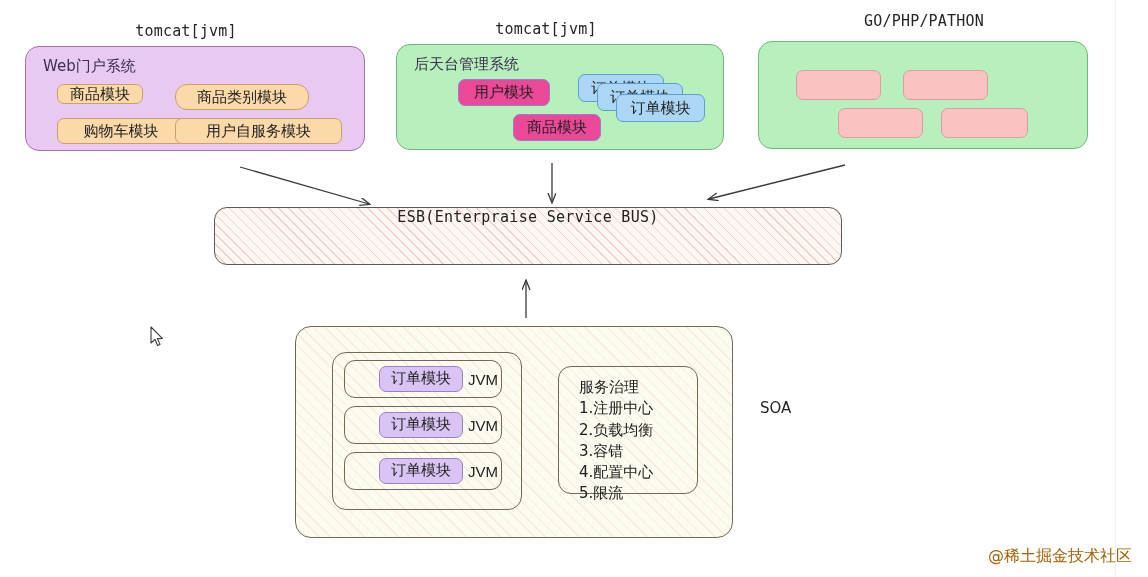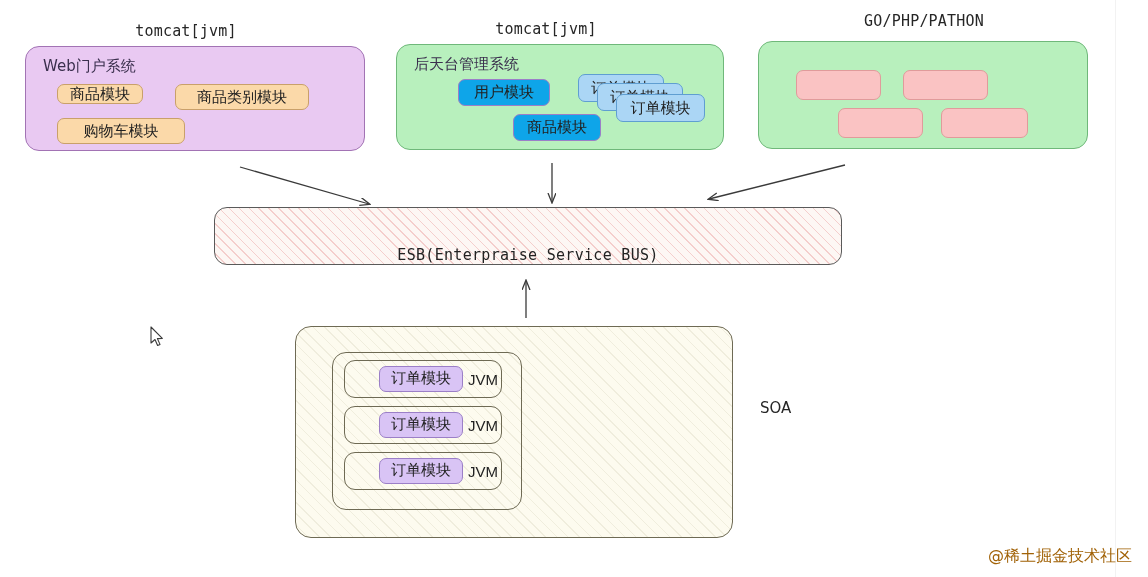--- a/index.html
+++ b/index.html
@@ -26,32 +26,32 @@
   .grp-title{position:absolute;white-space:nowrap;
              font-size:15px;color:#3a2f4d;
              font-family:"DejaVu Sans","Liberation Sans",sans-serif;}
 
   
   .chip{position:absolute;box-sizing:border-box;
         display:flex;align-items:center;justify-content:center;
         border-radius:7px;white-space:nowrap;
         font-size:15px;color:#222;}
   .chip.orange{background:#fbd9a9;border:1.3px solid #c9a06a;}
-  .chip.violet{background:#0ea5e9;border:1.3px solid #9b7fc7;}
+  .chip.violet{background:#ec4899;border:1.3px solid #9b7fc7;}
   .chip.blue  {background:#abd6f5;border:1.3px solid #5f9ed1;}
   .chip.pink  {background:#fac3c3;border:1.3px solid #e09b9b;}
 
   
   #esb{
     position:absolute;box-sizing:border-box;
     border:1.3px solid #5a5a5a;border-radius:13px;
     background-color:#fdf7f4;
     background-image:repeating-linear-gradient(45deg,
         rgba(232,150,150,.42) 0 1px, rgba(0,0,0,0) 1px 7px);
-    display:flex;align-items:flex-end;justify-content:center;
+    display:flex;align-items:flex-start;justify-content:center;
   }
   #esb-label{font-family:"DejaVu Sans Mono","Liberation Mono",monospace;
              font-size:15px;color:#222;letter-spacing:.3px;}
 
   
   #soa-outer{
     position:absolute;box-sizing:border-box;
     border:1.4px solid #6e6a54;border-radius:16px;
     background-color:#fdfbef;
     background-image:repeating-linear-gradient(45deg,
@@ -100,22 +100,23 @@
 
 <div id="canvas">
 
   <div class="cap" style="left:86px;top:22px;width:200px;">tomcat[jvm]</div>
 
   <div class="node grp purple" style="left:25px;top:46px;width:340px;height:105px;"></div>
 
   <div class="grp-title" style="left:43px;top:57px;">Web门户系统</div>
 
   <div class="chip orange" style="left:57px;top:84px;width:86px;height:20px;">商品模块</div>
-  <div class="chip orange" style="left:175px;top:84px;width:134px;height:26px;">商品类别模块</div>
+  <div class="chip orange" style="left:175px;top:84px;width:134px;height:26px;border-radius:12px;">商品类别模块</div>
   <div class="chip orange" style="left:57px;top:118px;width:128px;height:26px;">购物车模块</div>
+  <div class="chip orange" style="left:175px;top:118px;width:167px;height:26px;">用户自服务模块</div>
 
   <div class="cap" style="left:446px;top:20px;width:200px;">tomcat[jvm]</div>
 
   <div class="node grp green" style="left:396px;top:44px;width:328px;height:106px;"></div>
 
   <div class="grp-title" style="left:414px;top:55px;">后天台管理系统</div>
 
   <div class="chip violet" style="left:458px;top:79px;width:92px;height:27px;">用户模块</div>
   <div class="chip violet" style="left:513px;top:114px;width:88px;height:27px;">商品模块</div>
 
@@ -146,20 +147,28 @@
   </div>
   <div class="jvm-row" style="left:344px;top:406px;width:158px;height:38px;">
     <span class="chipinline">订单模块</span>
     <span class="jvmtxt">JVM</span>
   </div>
   <div class="jvm-row" style="left:344px;top:452px;width:158px;height:38px;">
     <span class="chipinline">订单模块</span>
     <span class="jvmtxt">JVM</span>
   </div>
 
+  <div id="gov-box" style="left:558px;top:366px;width:140px;height:128px;">
+    <div class="gl">服务治理</div>
+    <div class="gl">1.注册中心</div>
+    <div class="gl">2.负载均衡</div>
+    <div class="gl">3.容错</div>
+    <div class="gl">4.配置中心</div>
+    <div class="gl">5.限流</div>
+  </div>
 
   <div id="soa-label" style="left:760px;top:399px;text-align:right;">SOA</div>
 
   <svg class="arrows" viewBox="0 0 1148 577">
     <defs>
       <marker id="ah" markerWidth="11" markerHeight="11" refX="9" refY="4" orient="auto" markerUnits="userSpaceOnUse">
         <path d="M0,0 L10,4 L0,8" fill="none" stroke="#3a3a3a" stroke-width="1.3"></path>
       </marker>
     </defs>
     <g>

